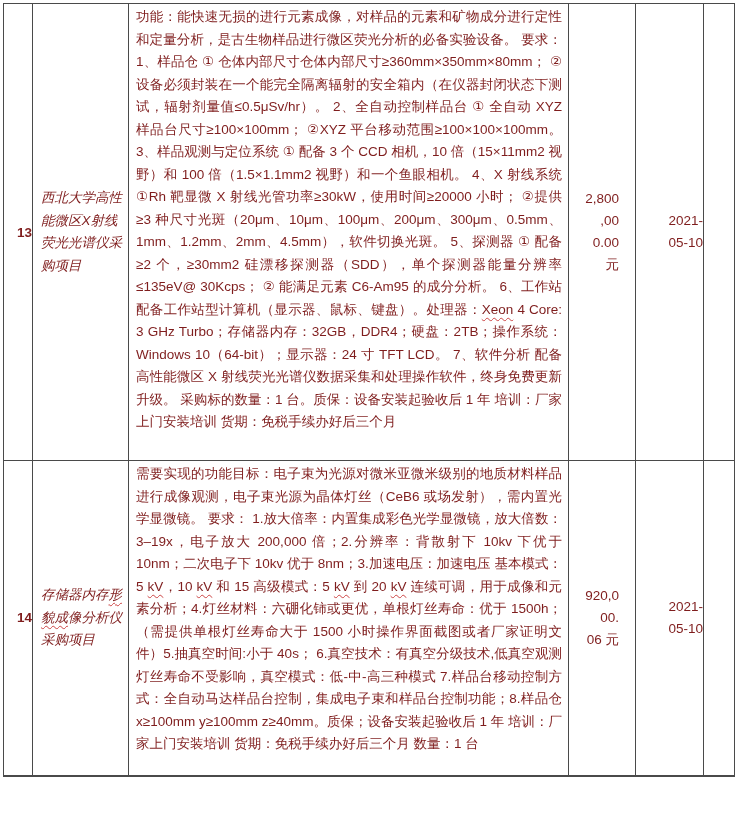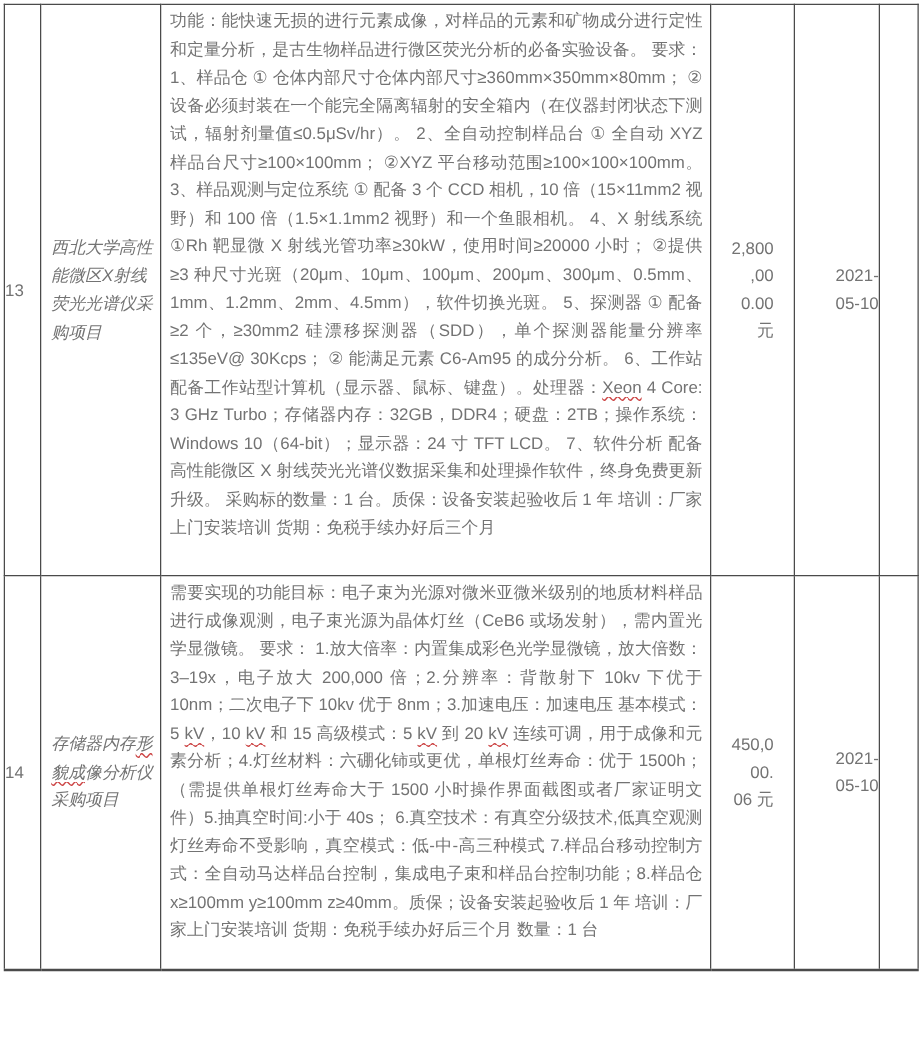--- a/index.html
+++ b/index.html
@@ -13,28 +13,28 @@
   }
   table.doc-table{
     position:absolute;left:3px;top:3px;
     width:731px;
     border-collapse:collapse;
     table-layout:fixed;
   }
   table.doc-table td{
     border:1px solid #4a4a4a;
     font-size:13.5px;
-    color:#737373;
+    color:#7f1d1d;
     overflow:hidden;
     word-wrap:break-word;
   }
   tr.row-a{height:457px;}
   tr.row-b{height:315px;}
   tr.row-b td{border-bottom-width:2px;}
-  td.c-num{text-align:left;vertical-align:middle;padding:0;}
+  td.c-num{text-align:right;vertical-align:middle;padding:0;font-weight:bold;}
   td.c-name{
     vertical-align:middle;text-align:left;
     padding:0 0 0 8px;line-height:22.5px;font-style:italic;
   }
   td.c-desc{
     vertical-align:top;text-align:justify;
     padding:2px 6px 0 7px;line-height:22.5px;
   }
   td.c-price{text-align:right;vertical-align:middle;padding:0 16px;line-height:22px;}
   td.c-date{text-align:right;vertical-align:middle;padding:0;line-height:22px;}
@@ -75,21 +75,21 @@
             <div>2021-</div>
             <div>05-10</div>
           </td>
         <td class="c-empty"></td>
       </tr>
       <tr class="row-b">
         <td class="c-num">14</td>
         <td class="c-name"><span>存储器内存</span><span class="sp">形貌成</span><span>像分析仪采购项目</span></td>
         <td class="c-desc"><span>需要实现的功能目标：电子束为光源对微米亚微米级别的地质材料样品进行成像观测，电子束光源为晶体灯丝（CeB6 或场发射），需内置光学显微镜。 要求： 1.放大倍率：内置集成彩色光学显微镜，放大倍数：3–19x，电子放大 200,000 倍；2.分辨率：背散射下 10kv 下优于 10nm；二次电子下 10kv 优于 8nm；3.加速电压：加速电压 基本模式：5 </span><span class="sp">kV</span><span>，10 </span><span class="sp">kV</span><span> 和 15 高级模式：5 </span><span class="sp">kV</span><span> 到 20 </span><span class="sp">kV</span><span> 连续可调，用于成像和元素分析；4.灯丝材料：六硼化铈或更优，单根灯丝寿命：优于 1500h；（需提供单根灯丝寿命大于 1500 小时操作界面截图或者厂家证明文件）5.抽真空时间:小于 40s； 6.真空技术：有真空分级技术,低真空观测灯丝寿命不受影响，真空模式：低-中-高三种模式 7.样品台移动控制方式：全自动马达样品台控制，集成电子束和样品台控制功能；8.样品仓 x≥100mm y≥100mm z≥40mm。质保；设备安装起验收后 1 年 培训：厂家上门安装培训 货期：免税手续办好后三个月 数量：1 台</span></td>
         <td class="c-price">
-            <div>450,000.</div>
+            <div>920,000.</div>
             <div>06 元</div>
           </td>
         <td class="c-date">
             <div>2021-</div>
             <div>05-10</div>
           </td>
         <td class="c-empty"></td>
       </tr>
     </tbody>
   </table>

